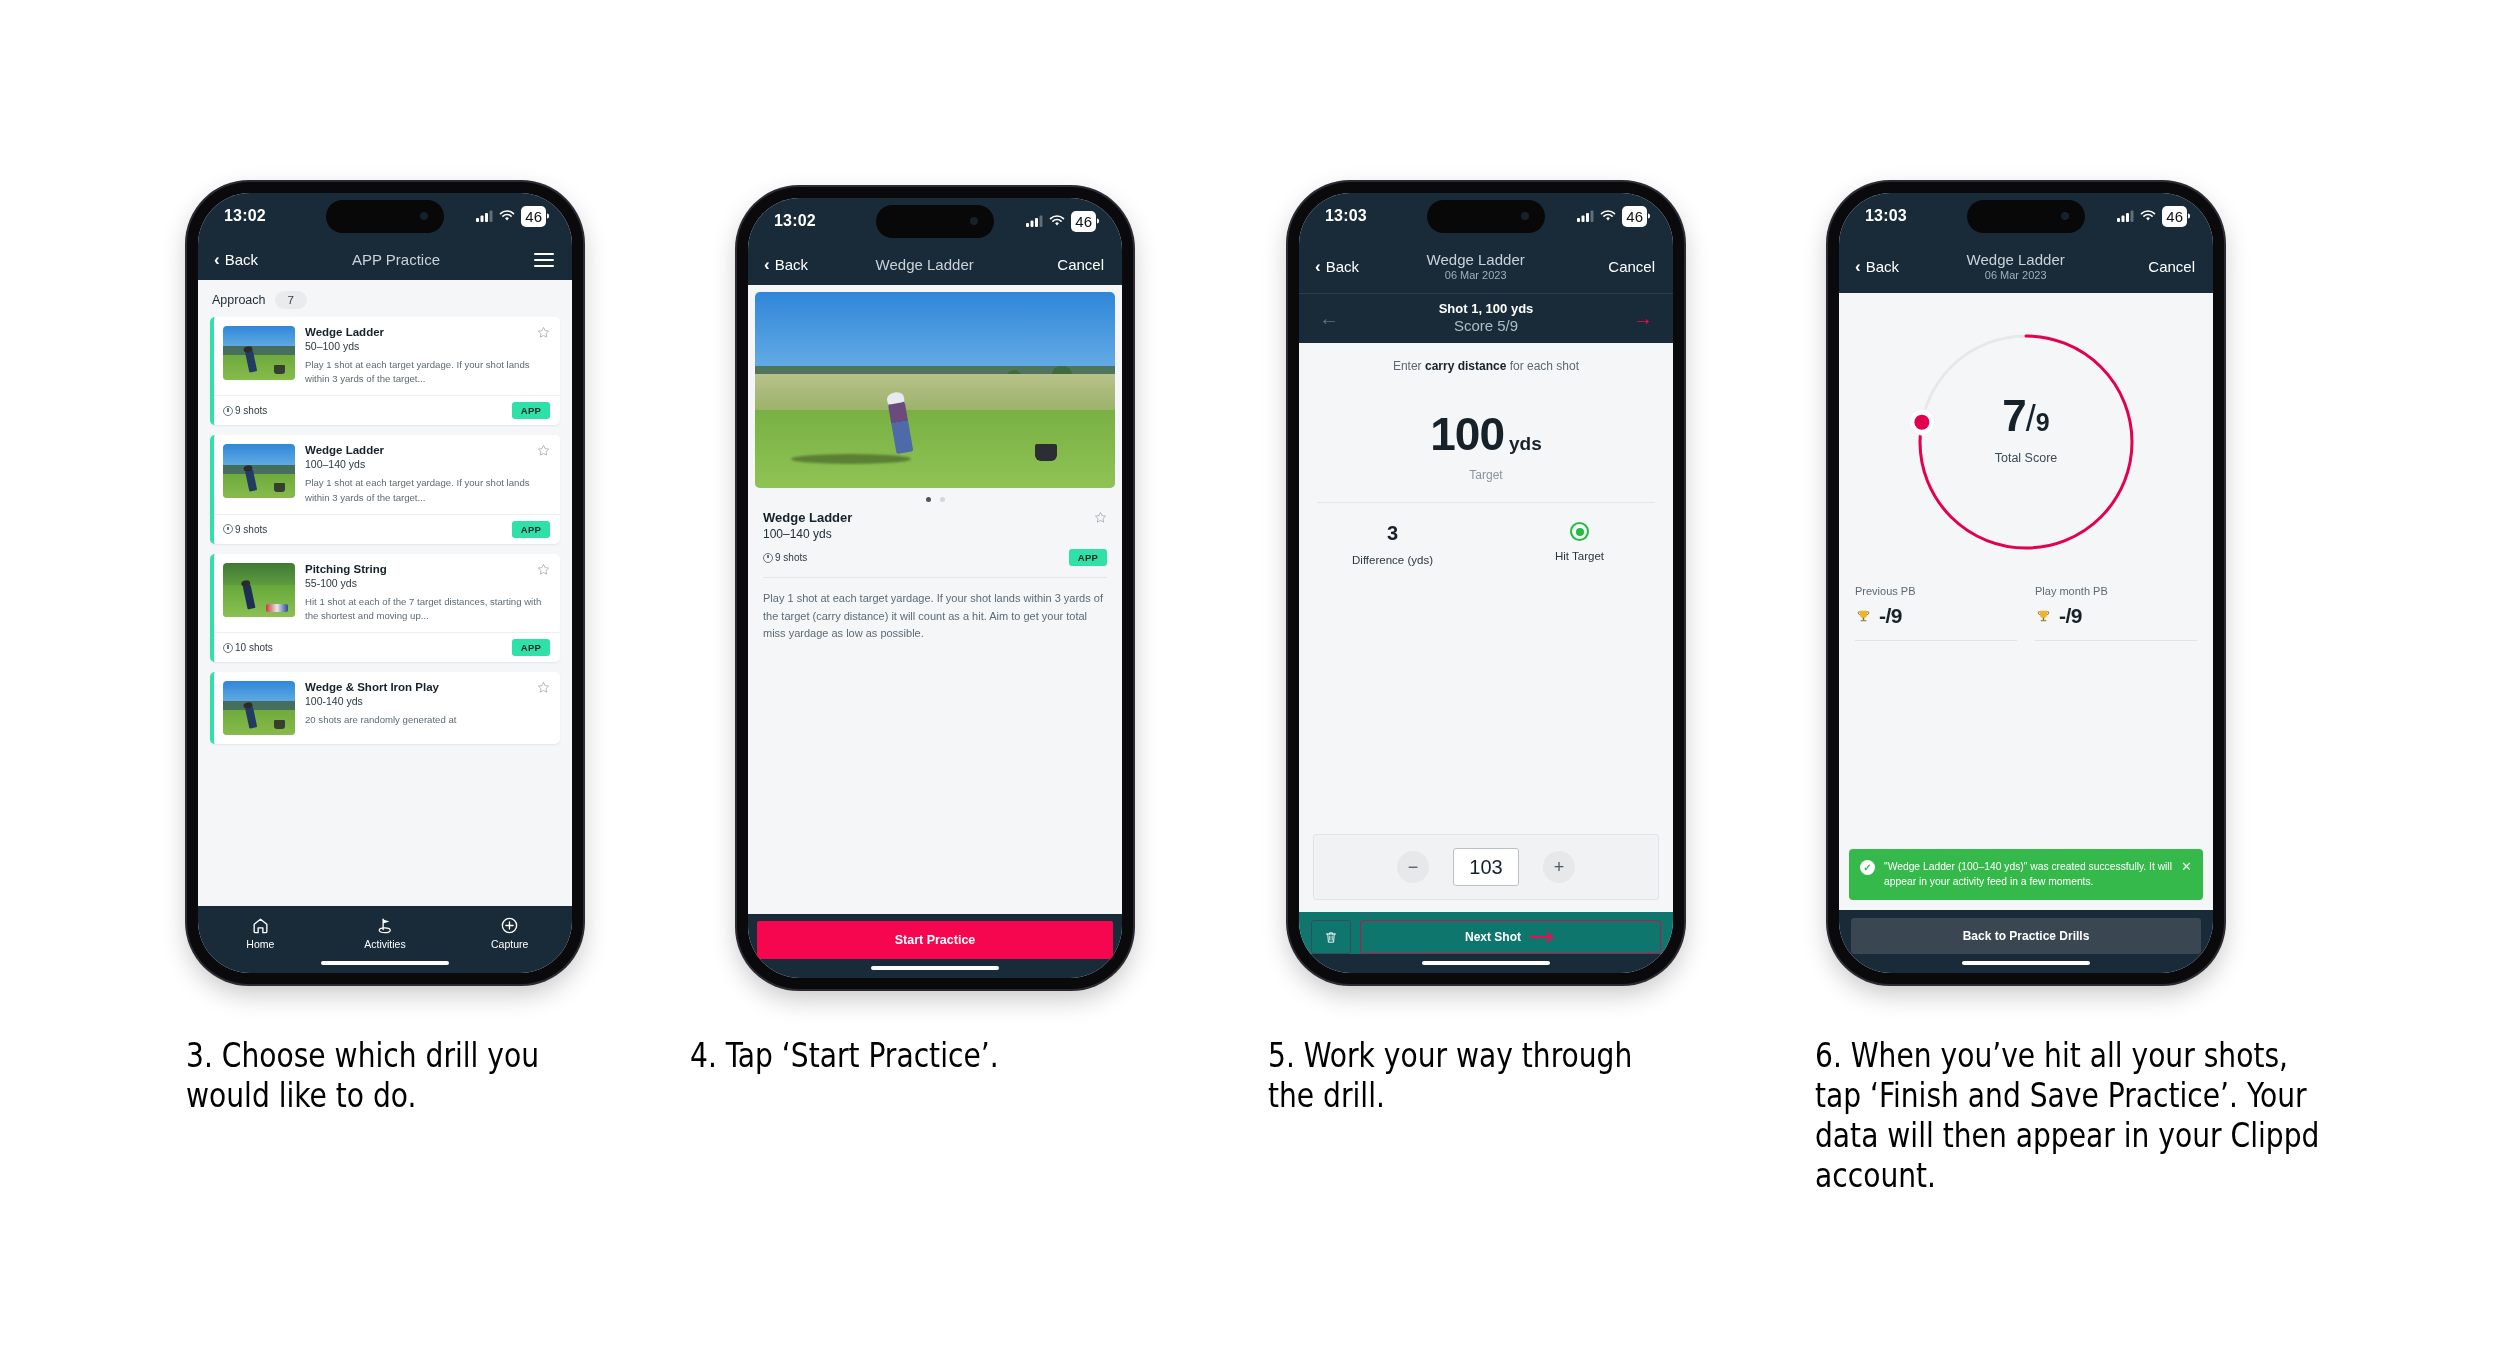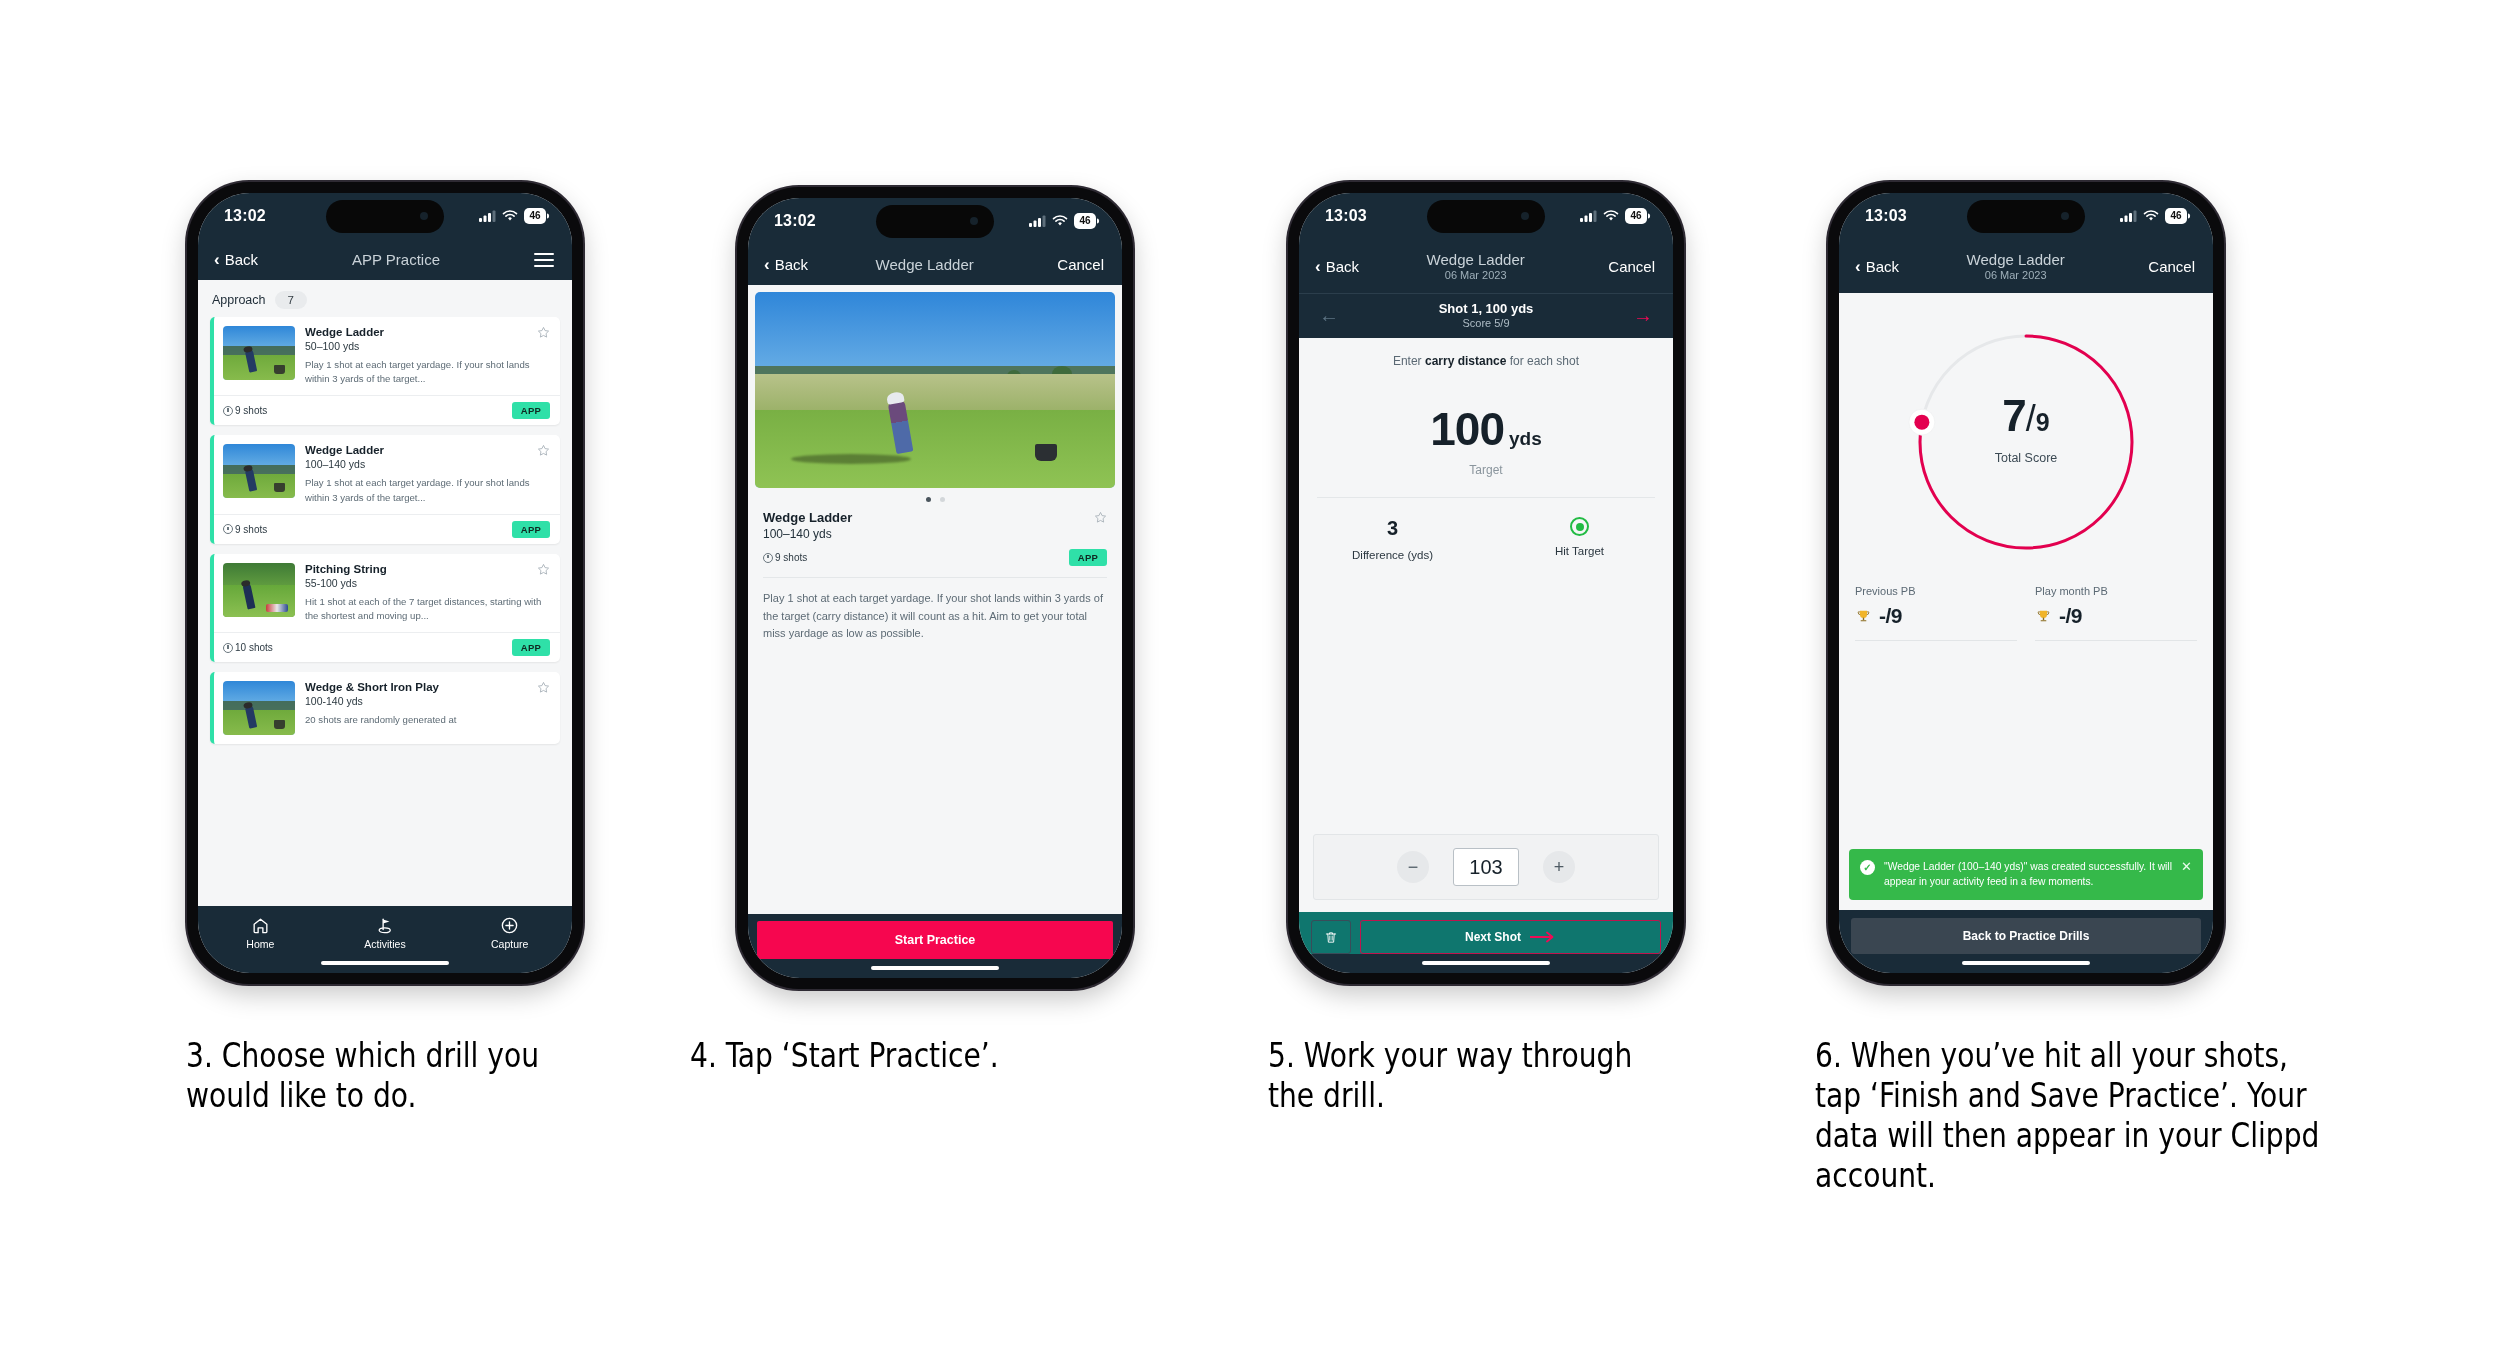--- a/index.html
+++ b/index.html
@@ -43,21 +43,21 @@
   }
   .notch:after {
     content:""; position:absolute; right: 16px; top: 12px;
     width: 8px; height: 8px; border-radius: 50%;
     background: #16222b;
   }
   .sb-right { margin-left: auto; display: flex; align-items: center; gap: 6px; }
   .ico-cell { display:block; }
   .batt {
     background:#fff; color:#111; border-radius: 5px;
-    font-size: 10px; font-weight: 700; line-height: 1;
+    font-size: 15px; font-weight: 400; line-height: 1;
     padding: 3px 4px 3px 4px; min-width: 22px; text-align:center;
     position: relative;
   }
   .batt:after{
     content:""; position:absolute; right:-3px; top:50%; transform:translateY(-50%);
     width:2px; height:5px; background:#fff; border-radius:0 2px 2px 0;
   }
 
   
   .navbar {
@@ -75,21 +75,21 @@
 
   
   .shotbar {
     background:#192b38; color:#fff; flex:0 0 auto;
     border-top:1px solid #2b3e4c;
     display:flex; align-items:center; justify-content:space-between;
     padding: 7px 20px 9px 20px;
   }
   .shotbar .mid { text-align:center; flex:1; }
   .shotbar .mid .t { font-size:13px; font-weight:700; }
-  .shotbar .mid .s { font-size:11px; color:#aebcc5; margin-top:1px; }
+  .shotbar .mid .s { font-size:15px; color:#aebcc5; margin-top:1px; }
   .arrow { font-size:20px; line-height:1; }
   .arrow.dim { color:#5d7383; }
   .arrow.pink { color:#ef0b56; }
 
   .body { flex:1 1 auto; background:#f5f6f7; overflow:hidden; position:relative; }
 
   
   .sectionhead { display:flex; align-items:center; gap:9px; padding: 11px 14px 8px 14px; }
   .sectionhead .label { font-size:12.5px; color:#1d2b36; }
   .pill { background:#e9ebed; color:#333c43; border-radius:999px; font-size:11.5px;

